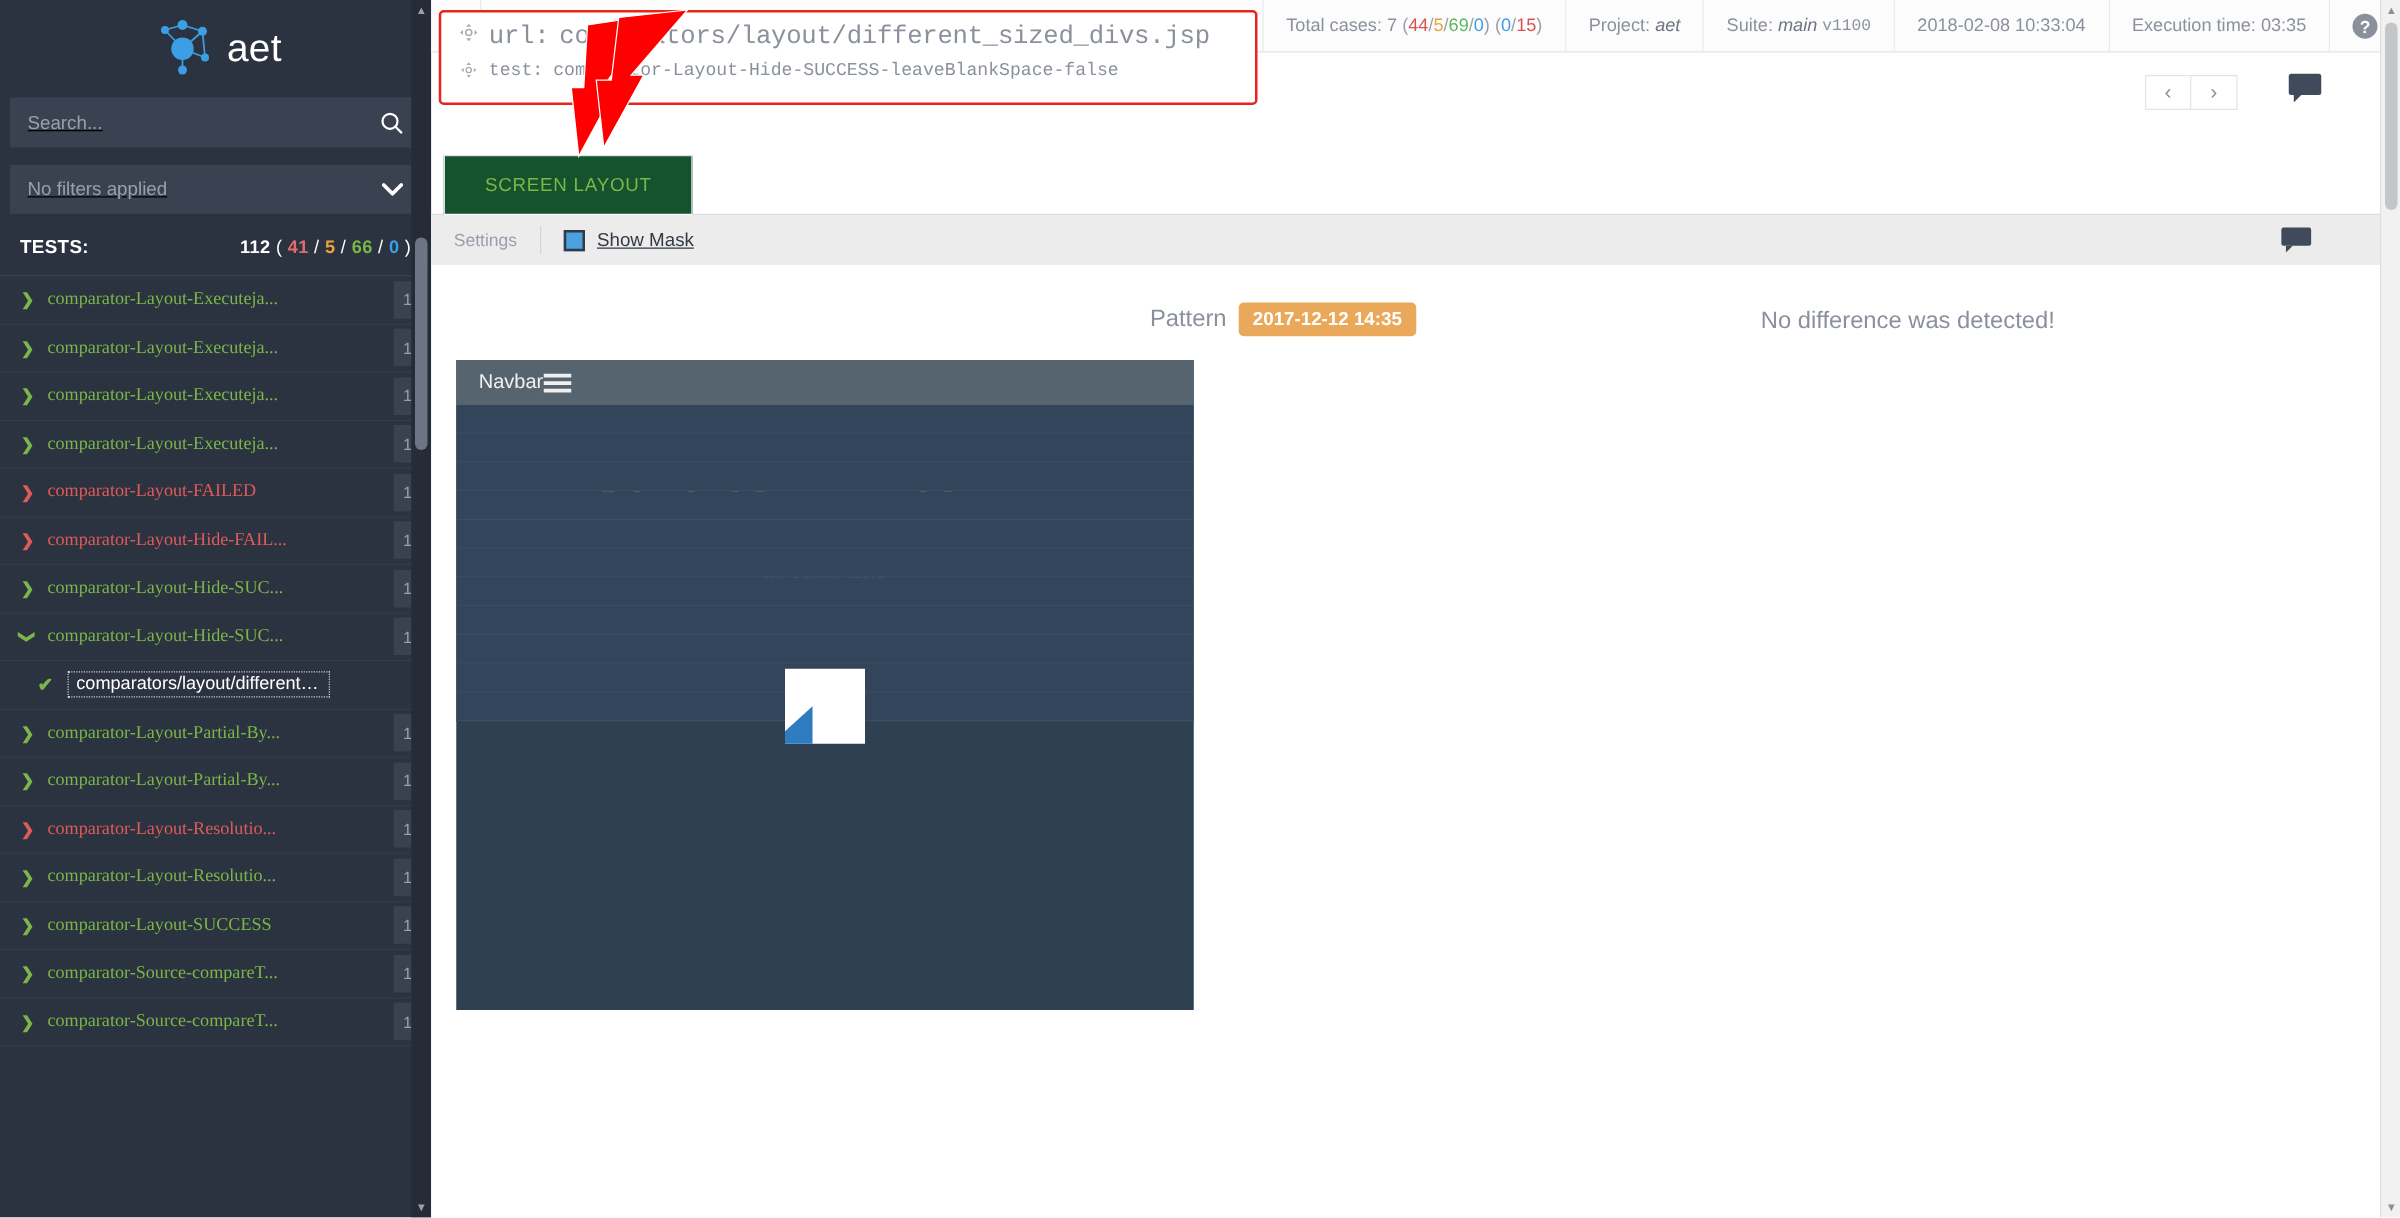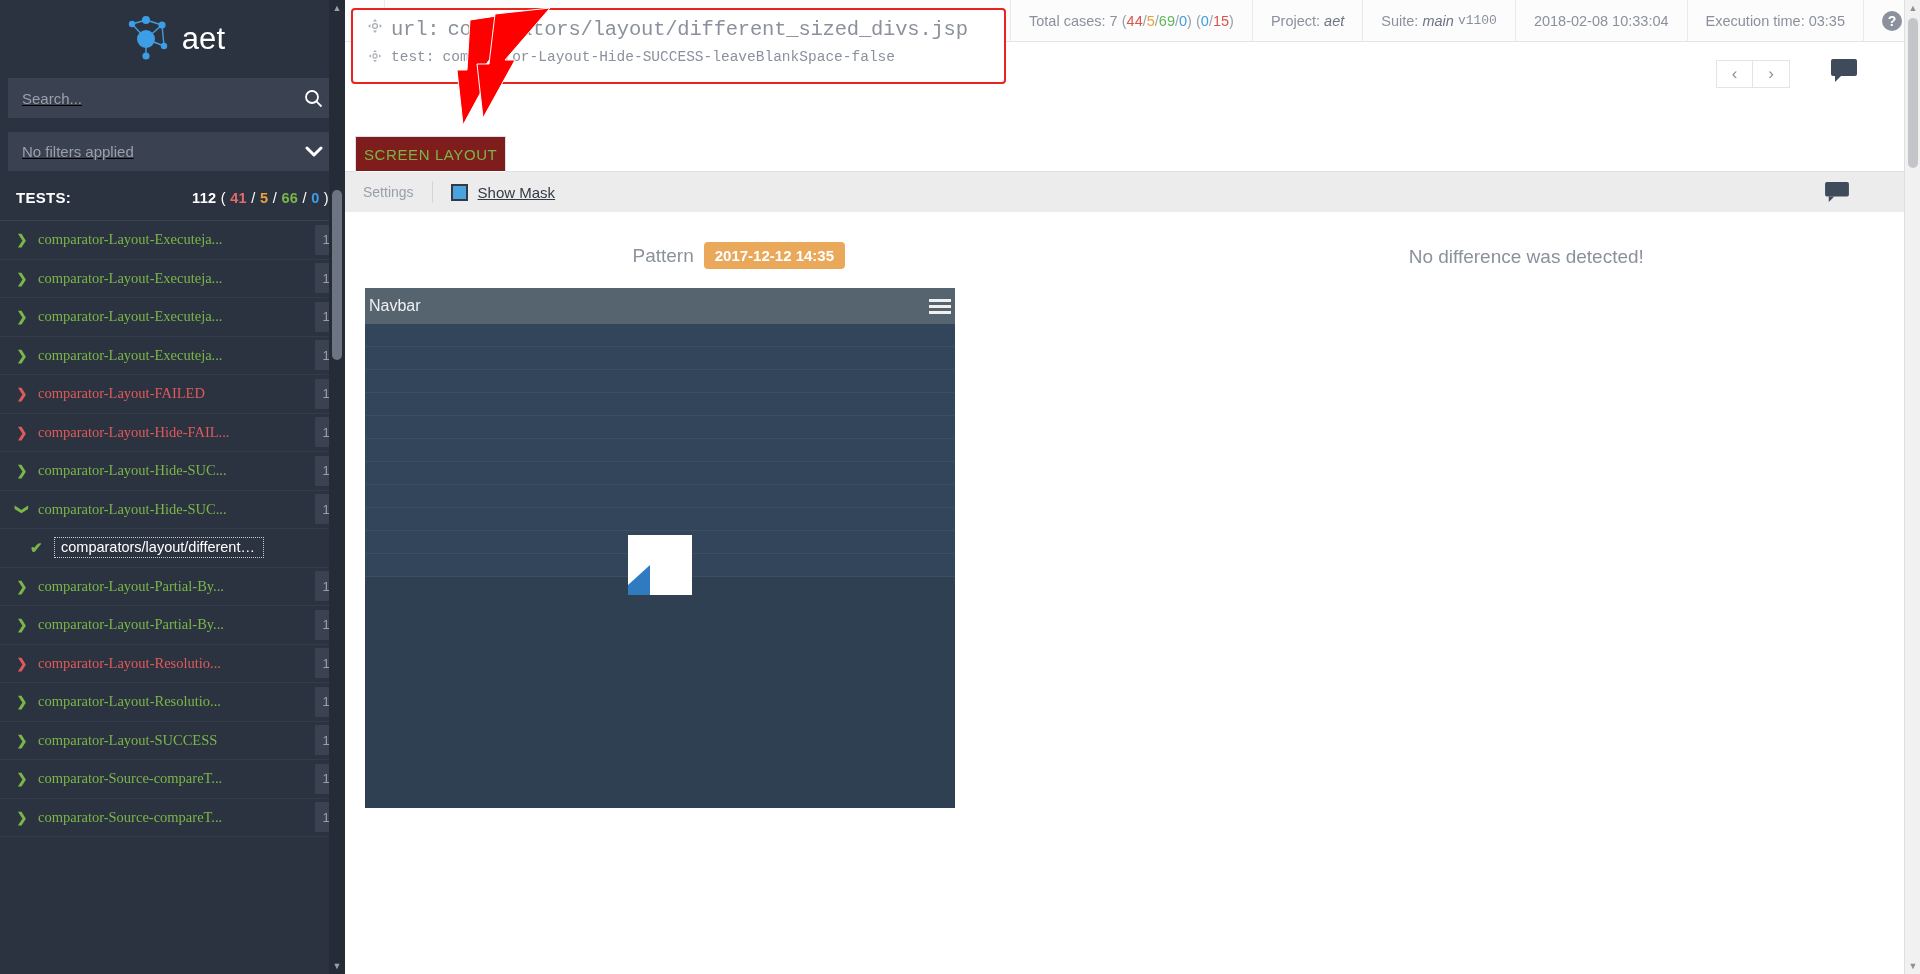--- a/index.html
+++ b/index.html
@@ -195,25 +195,25 @@
 
   
   .tabstrip {
     margin-top: 88px;
     height: 42px; flex: 0 0 42px;
     display: flex; align-items: flex-end;
     padding-left: 10px;
     border-bottom: 1px solid #dcdfe3;
   }
   .tab {
-    height: 36px; padding: 0 8px;
+    height: 48px; padding: 0 32px;
     display: flex; align-items: center;
     color: #7ab648; font-size: 15px; letter-spacing: .6px;
     border: 1px solid #dcdfe3; border-bottom: 1px solid #ffffff;
-    background: #7f1d1d;
+    background: #14532d;
     position: relative; top: 1px;
     cursor: pointer;
   }
 
   
   .settingsbar {
     height: 40px; flex: 0 0 40px;
     background: #ececec;
     display: flex; align-items: center;
     padding-left: 10px;
@@ -225,21 +225,21 @@
   .mask-swatch { width: 17px; height: 17px; background: #4aa3df; border: 2px solid #333a44; }
   .mask-text { font-size: 15px; color: #333a44; text-decoration: underline; }
   .settings-bubble { position: absolute; right: 70px; top: 9px; cursor: pointer; }
 
   
   .content { flex: 1; position: relative; overflow: hidden; background: #ffffff; }
   .col-left { position: absolute; left: 0; top: 0; width: 50%; height: 100%; }
   .col-right { position: absolute; left: 50%; top: 0; width: 50%; height: 100%; }
 
   .pattern-head {
-    display: flex; align-items: center; justify-content: center; gap: 10px;
+    display: flex; align-items: center; justify-content: flex-end; gap: 10px;
     padding-top: 30px;
   }
   .pattern-label { font-size: 19px; color: #8b919c; }
   .pattern-badge {
     background: #eaa85a; color: #ffffff;
     font-size: 15px; font-weight: bold;
     padding: 5px 11px; border-radius: 4px;
   }
   .nodiff {
     text-align: center; padding-top: 34px;
@@ -248,22 +248,22 @@
 
   
   .shot {
     position: absolute; left: 20px; top: 76px;
     width: 590px; height: 520px;
     background: #2f4052;
     overflow: hidden;
   }
   .shot-navbar {
     height: 36px; background: #56646f;
-    display: flex; align-items: center; justify-content: space-between;
-    padding: 0 4px;
+    display: flex; align-items: center; 
+    padding: 0 18px;
     color: #f0f0f0; font-size: 16px;
   }
   .burger { display: flex; flex-direction: column; gap: 3px; }
   .burger span { display: block; width: 22px; height: 3px; background: #f0f0f0; }
   .mask-stripes { position: absolute; left: 0; right: 0; top: 36px; height: 244px; }
   .mask-stripes i {
     display: block; height: 23px; border-bottom: 1px solid #3c4e60;
     background: #33455a;
   }
   .shot-title {

